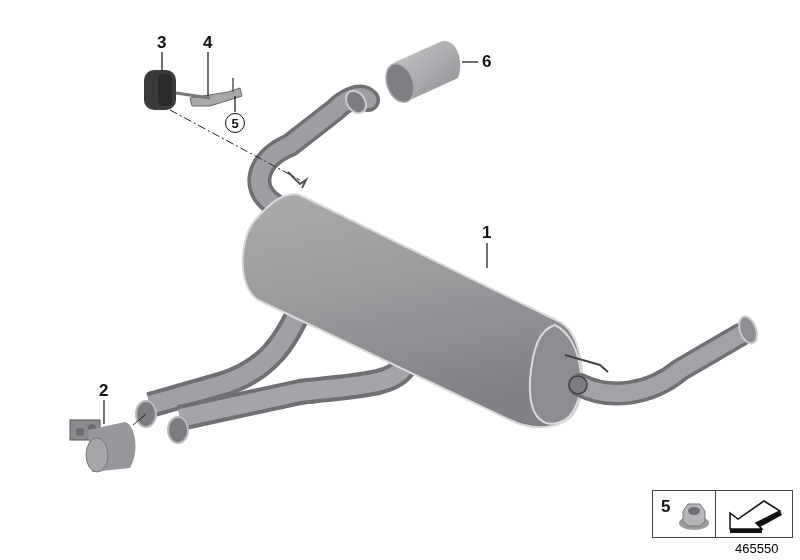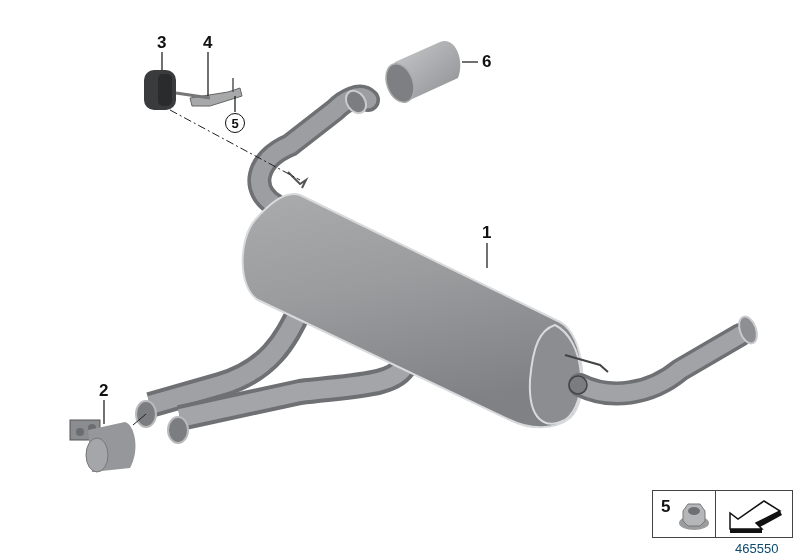--- a/index.html
+++ b/index.html
@@ -4,21 +4,21 @@
 <style>
   html, body { margin:0; padding:0; background:#ffffff; }
   body { width:800px; height:560px; position:relative; overflow:hidden; font-family:"Liberation Sans", sans-serif; }
   #diagram { position:absolute; left:0; top:0; width:800px; height:560px; }
   .callout { position:absolute; font-family:"Liberation Sans", sans-serif; font-weight:bold; font-size:17px; color:#111; line-height:1; }
   .callout-circled { position:absolute; width:20px; height:20px; border:1.5px solid #111; border-radius:50%; font-weight:bold; font-size:13px; color:#111; display:flex; align-items:center; justify-content:center; box-sizing:border-box; }
   #legend-box { position:absolute; left:652px; top:490px; width:141px; height:48px; border:1px solid #444; box-sizing:border-box; display:flex; }
   #legend-box .cell-left { width:62px; border-right:1px solid #444; position:relative; }
   #legend-box .cell-right { flex:1; position:relative; }
   #legend-num { position:absolute; left:8px; top:6px; font-weight:bold; font-size:17px; color:#111; }
-  #diagram-id { position:absolute; left:735px; top:541px; font-size:13px; color:#0c4a6e; }
+  #diagram-id { position:absolute; left:735px; top:541px; font-size:13px; color:#000000; }
 </style>
 </head>
 <body>
 
 <svg id="diagram" viewBox="0 0 800 560" xmlns="http://www.w3.org/2000/svg">
   <defs>
     <linearGradient id="bodyGrad" x1="0" y1="0" x2="0.3" y2="1">
       <stop offset="0" stop-color="#a9abad"></stop>
       <stop offset="0.45" stop-color="#9a9c9e"></stop>
       <stop offset="1" stop-color="#7f8184"></stop>

